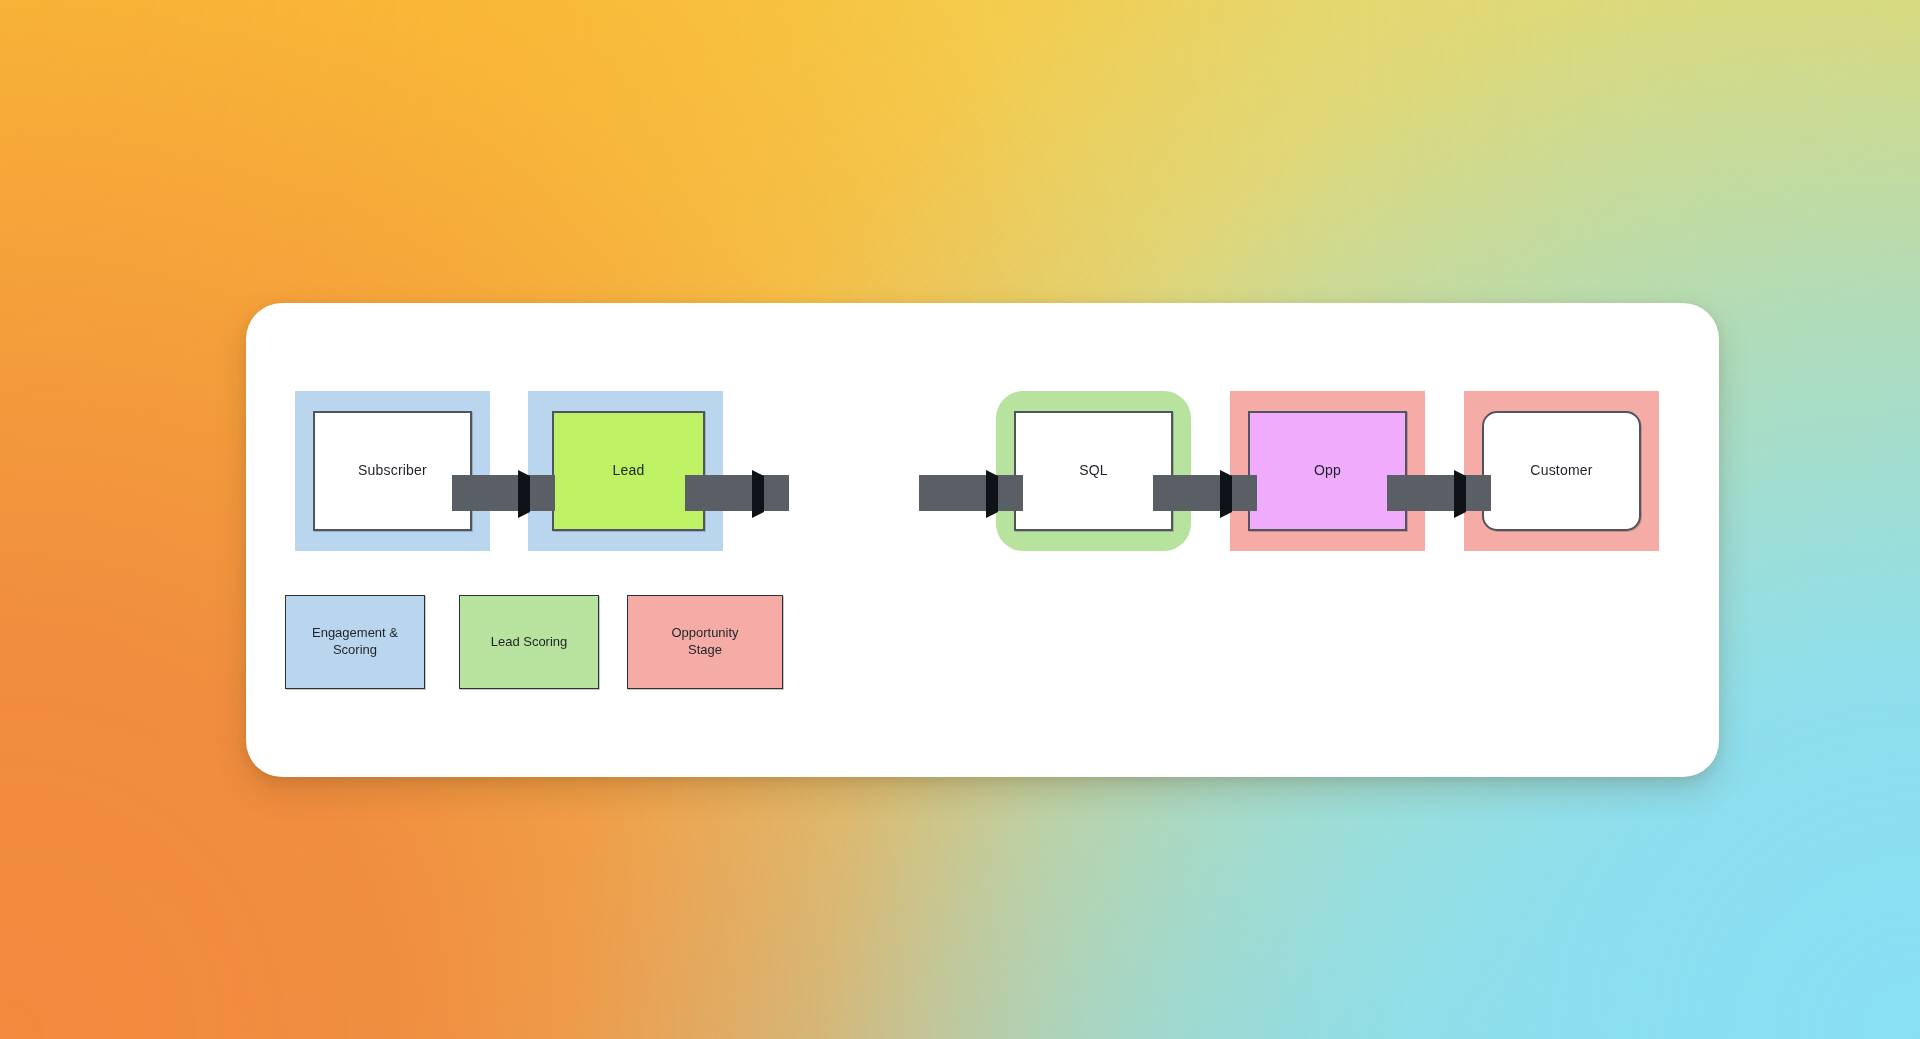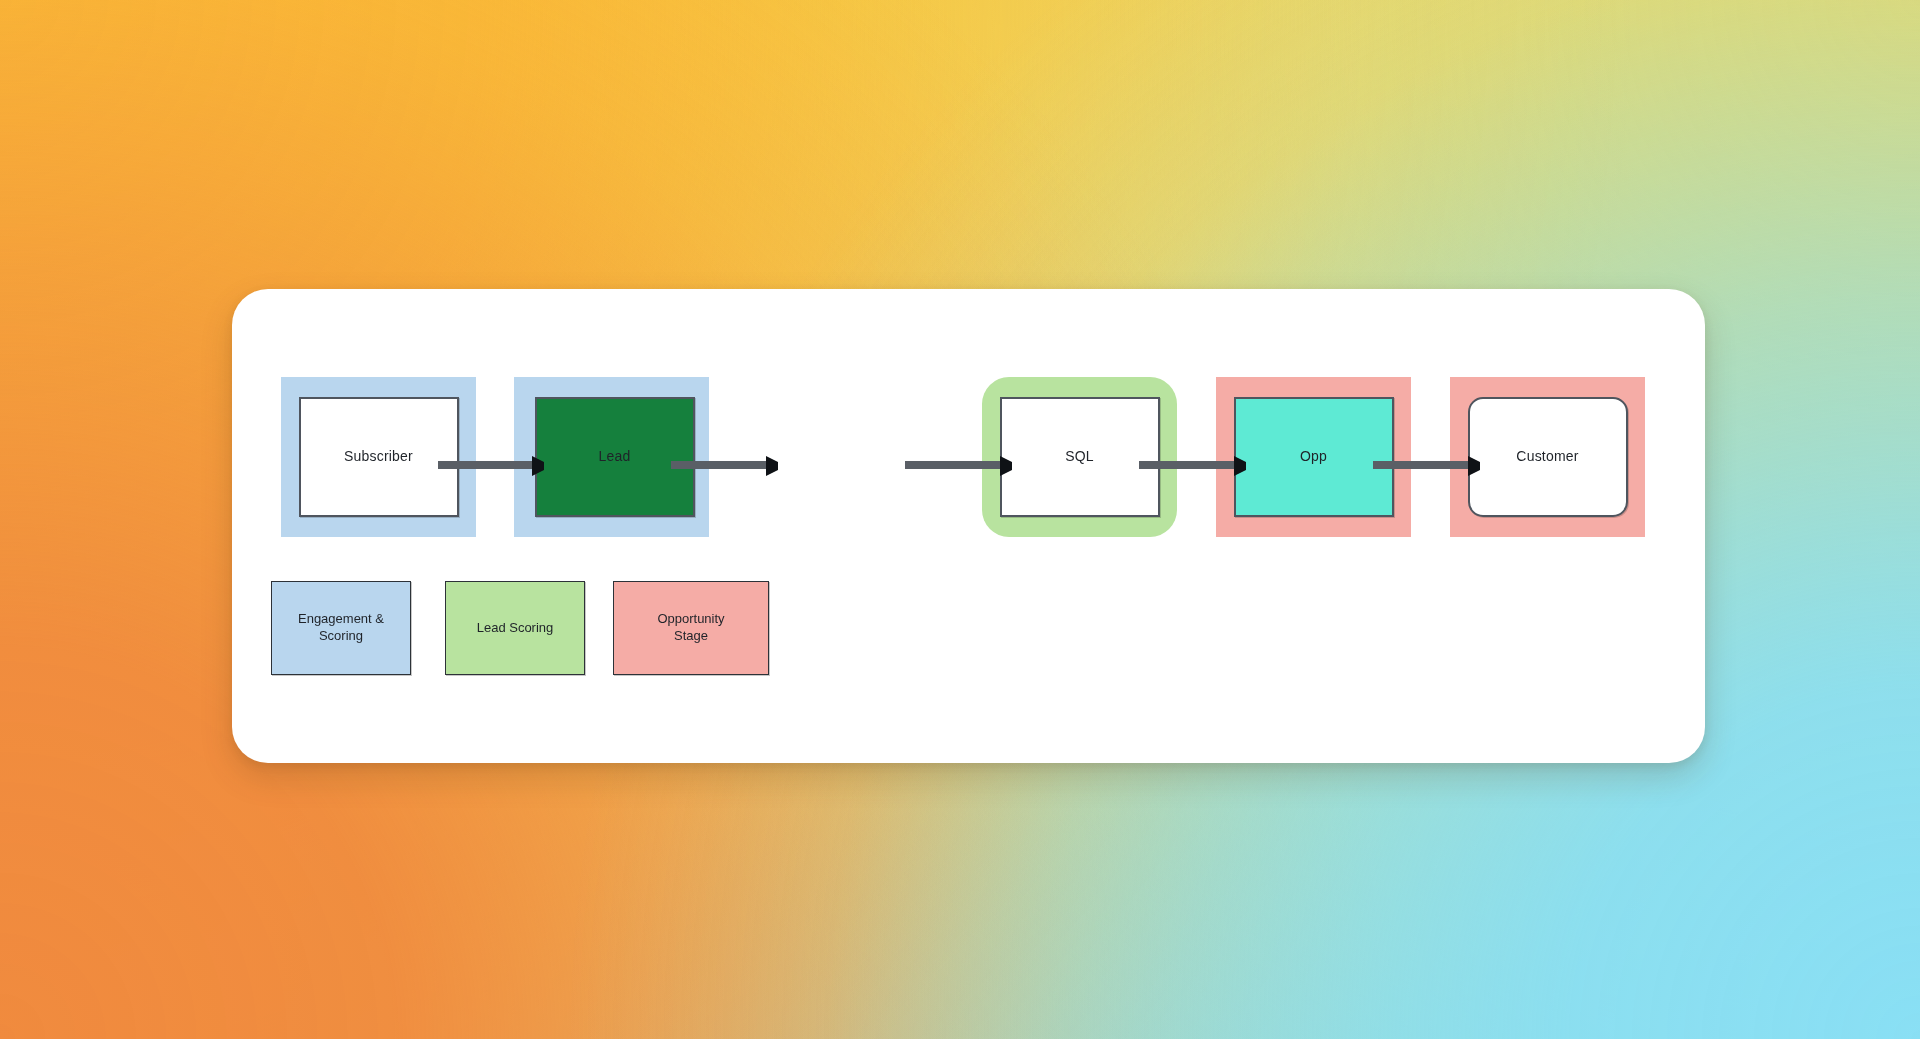--- a/index.html
+++ b/index.html
@@ -1,16 +1,16 @@
 <!DOCTYPE html>
 <html><head>
 <meta charset="utf-8">
 <title>Lifecycle Funnel Diagram</title>
 <style>
-  * { margin:0; padding:4px; box-sizing:border-box; }
+  * { margin:0; padding:18px; box-sizing:border-box; }
 
   html, body {
     width:1920px;
     height:1039px;
     overflow:hidden;
   }
 
   body {
     font-family:"Liberation Sans", sans-serif;
     position:relative;
@@ -132,34 +132,34 @@
 
   <div id="funnel-row">
 
     <div class="funnel-node" style="left: 49px; width: 195px; background: rgb(185, 214, 238);">
       <div class="node-inner" style="background: rgb(255, 255, 255); border-color: rgb(79, 85, 94);">
         <span class="node-label">Subscriber</span>
       </div>
     </div>
 
     <div class="funnel-node" style="left: 282px; width: 195px; background: rgb(185, 214, 238);">
-      <div class="node-inner" style="background: #15803d; border-color: rgb(79, 85, 94); margin-left: 6px;">
+      <div class="node-inner" style="background: #bef264; border-color: rgb(79, 85, 94); margin-left: 6px;">
         <span class="node-label">Lead</span>
       </div>
     </div>
 
 
     <div class="funnel-node" style="left: 750px; width: 195px; background: rgb(184, 227, 159); border-radius: 27px;">
       <div class="node-inner" style="background: rgb(255, 255, 255); border-color: rgb(79, 85, 94);">
         <span class="node-label">SQL</span>
       </div>
     </div>
 
     <div class="funnel-node" style="left: 984px; width: 195px; background: rgb(245, 172, 166);">
-      <div class="node-inner" style="background: #5eead4; border-color: rgb(79, 85, 94);">
+      <div class="node-inner" style="background: #f0abfc; border-color: rgb(79, 85, 94);">
         <span class="node-label">Opp</span>
       </div>
     </div>
 
     <div class="funnel-node" style="left: 1218px; width: 195px; background: rgb(245, 172, 166);">
       <div class="node-inner" style="background: rgb(255, 255, 255); border-color: rgb(79, 85, 94); border-radius: 15px;">
         <span class="node-label">Customer</span>
       </div>
     </div>
 

